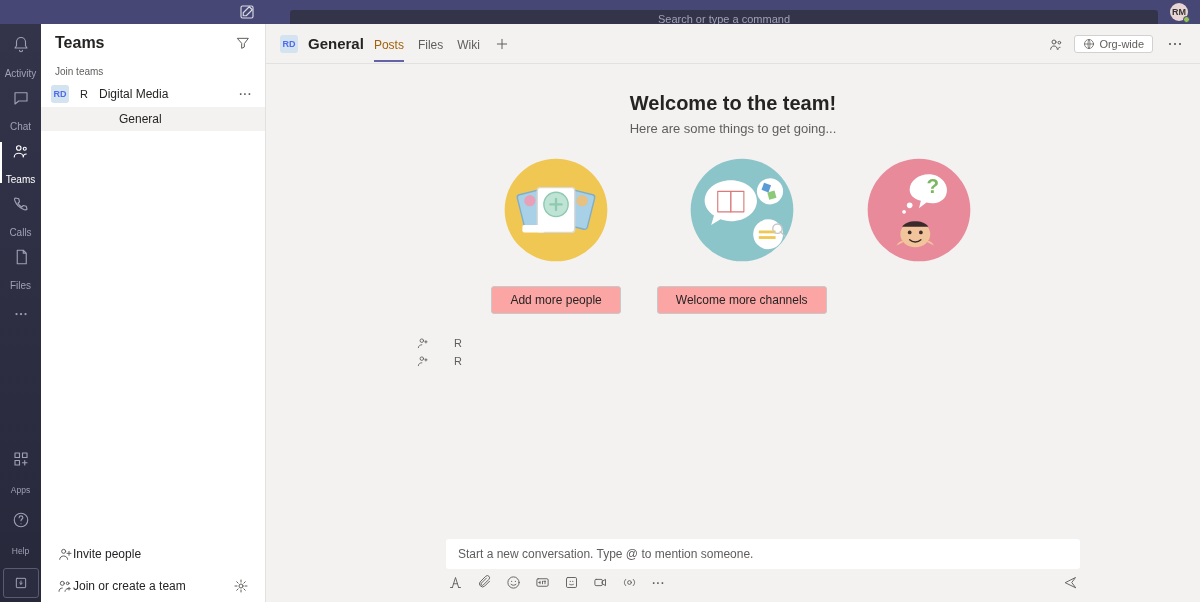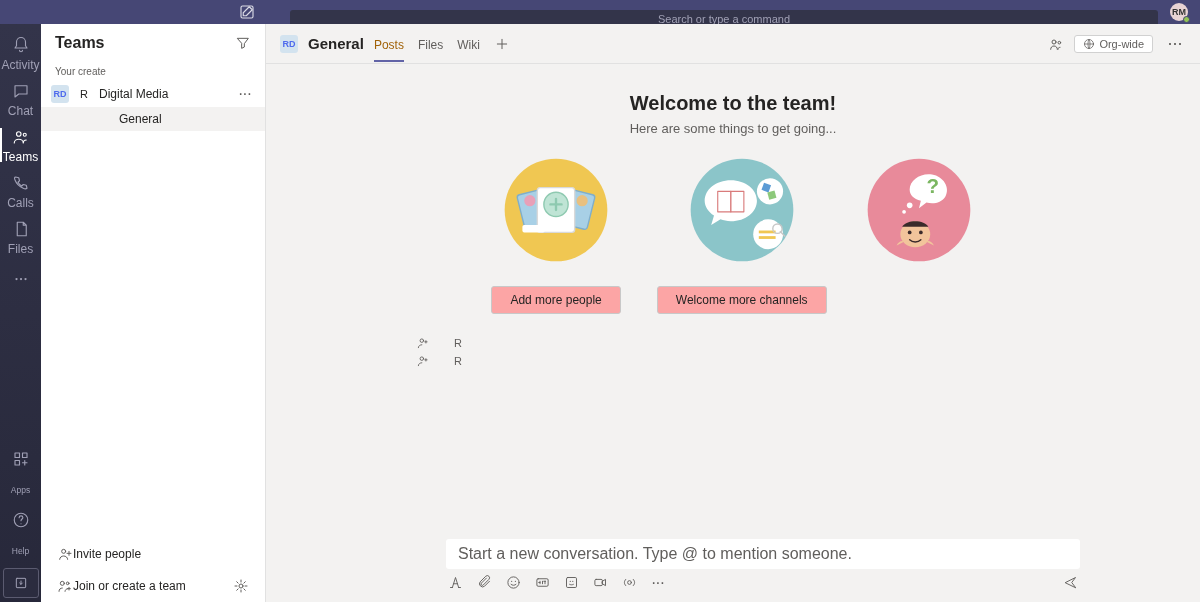--- a/index.html
+++ b/index.html
@@ -13,21 +13,21 @@
 .search { width: 100%; height: 18px; background: #33344a; border: none; border-radius: 3px; color: #c8c8d0; font-size: 11px; text-align: center; padding: 0 8px; }
 .search::placeholder { color: #a0a0b5; }
 .avatar { width: 18px; height: 18px; border-radius: 50%; background: #e8d4d4; color: #333; font-size: 9px; font-weight: 600; display: flex; align-items: center; justify-content: center; position: relative; }
 .presence { position: absolute; right: -2px; bottom: -2px; width: 7px; height: 7px; background: #92c353; border-radius: 50%; border: 1px solid #464775; }
 
 
 .body { flex: 1; display: flex; min-height: 0; }
 
 
 .rail { width: 41px; background: linear-gradient(#33344a, #27283a); display: flex; flex-direction: column; align-items: center; color: #a0a0b5; padding-top: 6px; }
-.rail-item { width: 100%; display: flex; flex-direction: column; align-items: center; padding: 6px 0 4px; cursor: pointer; position: relative; font-size: 12px; gap: 4px; }
+.rail-item { width: 100%; display: flex; flex-direction: column; align-items: center; padding: 6px 0 4px; cursor: pointer; position: relative; font-size: 10px; gap: 14px; }
 .rail-item svg { width: 18px; height: 18px; }
 .rail-item.active { color: #fff; }
 .rail-item.active::before { content: ""; position: absolute; left: 0; top: 6px; bottom: 6px; width: 2px; background: #fff; }
 .rail-more { padding: 10px 0; cursor: pointer; }
 .rail-spacer { flex: 1; }
 .rail-bottom-item { padding: 8px 0; width: 100%; display: flex; flex-direction: column; align-items: center; font-size: 8.5px; gap: 17px; cursor: pointer; }
 .rail-last { width: 36px; height: 30px; margin: 4px auto; border: 1px solid #5b5b70; border-radius: 3px; background: #2b2c3f; display: flex; align-items: center; justify-content: center; cursor: pointer; }
 
 
 .teams-panel { width: 225px; background: #fff; border-right: 1px solid #e1e1e1; display: flex; flex-direction: column; }
@@ -69,21 +69,21 @@
 .card-btn { background: #fca5a5; border: 1px solid #c8c8c8; border-radius: 3px; padding: 6px 18px; font-size: 12px; color: #252423; cursor: pointer; }
 .card-img { width: 112px; height: 112px; }
 
 
 .sys-rows { margin: 12px 0 0 150px; display:flex; flex-direction:column; gap: 4px; }
 .sys-row { display: flex; align-items: center; gap: 24px; font-size: 11px; color: #605e5c; }
 .sys-row svg { width: 14px; height: 14px; }
 
 
 .composer { margin: auto 120px 12px 180px; }
-.compose-box { background: #fff; border-radius: 3px; padding: 8px 12px; font-size: 16px; color: #605e5c; height: 30px; display: flex; align-items: center; cursor: text; }
+.compose-box { background: #fff; border-radius: 3px; padding: 8px 12px; font-size: 12px; color: #605e5c; height: 30px; display: flex; align-items: center; cursor: text; }
 .compose-tools { display: flex; align-items: center; gap: 14px; padding: 6px 0 0 2px; color: #605e5c; position: relative; }
 .compose-tools svg { width: 15px; height: 15px; cursor: pointer; }
 .compose-more { letter-spacing: -1px; cursor: pointer; font-size:16px; line-height:0; }
 .send-ico { position: absolute; right: 2px; }
 
 svg { fill: none; stroke: currentColor; stroke-width: 1.5; stroke-linecap: round; stroke-linejoin: round; }
 </style>
 </head>
 <body>
 
@@ -170,21 +170,21 @@
       </div>
     </div>
 
     <div class="teams-panel">
       <div class="tp-head">
         <div class="tp-title">Teams</div>
         <svg class="tp-filter" viewBox="0 0 24 24">
             <path d="M4 5h16l-6 8v5l-4 2v-7z"></path>
           </svg>
       </div>
-      <div class="tp-section">Your create</div>
+      <div class="tp-section">Join teams</div>
       <div class="team-row">
         <div class="team-badge">RD</div>
         <div class="team-R">R</div>
         <div class="team-name">Digital Media</div>
         <div class="team-more">···</div>
       </div>
       <div class="channel-row">General</div>
       <div class="tp-spacer"></div>
       <div class="tp-bot-row">
         <svg viewBox="0 0 24 24">

